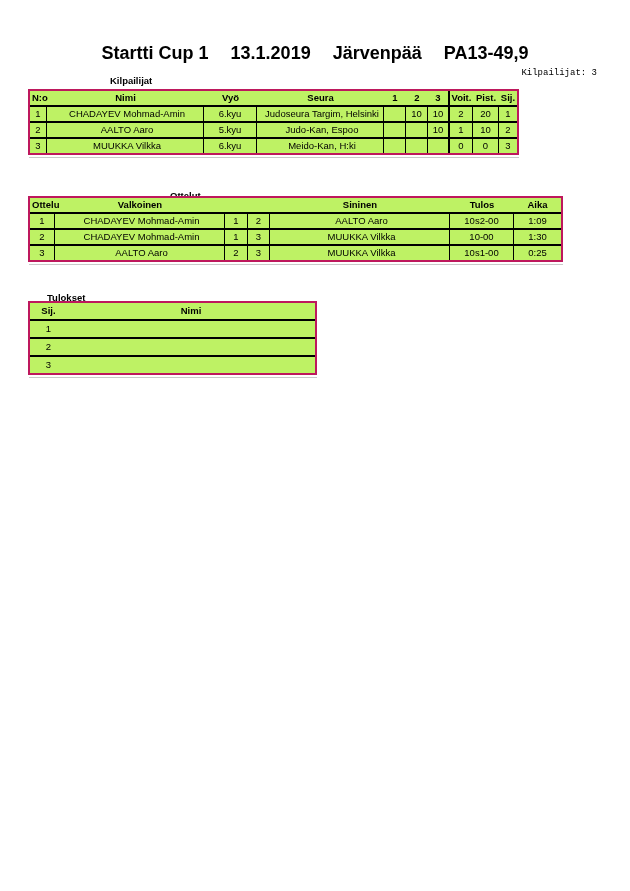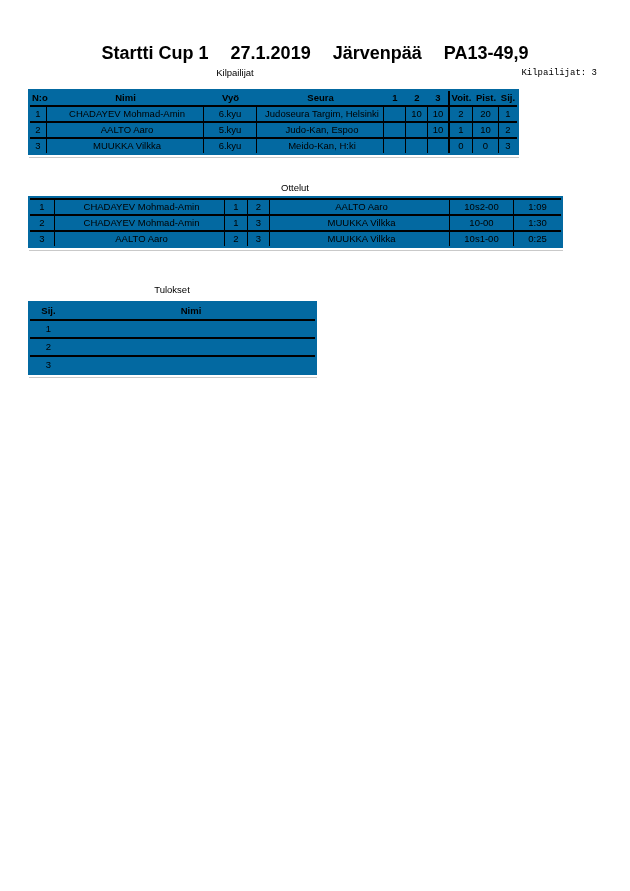--- a/index.html
+++ b/index.html
@@ -10,29 +10,29 @@
   }
 
   
   .title {
     position:absolute; top:43px; left:0; width:630px;
     display:flex; justify-content:center; column-gap:22px;
     font-weight:bold; font-size:18px; white-space:nowrap;
   }
 
   
-  .sec { position:absolute; font-weight:normal; font-size:9.5px; text-align:center; width:250px; }
+  .sec { position:absolute; font-weight:bold; font-size:9.5px; text-align:left; width:250px;margin-top:8px; }
   #sec-competitors { top:67px;  left:110px; }
   #sec-matches     { top:182px; left:170px; }
   #sec-results     { top:284px; left:47px;  }
 
   .count { position:absolute; top:68px; right:33px; font-size:9px;font-family:Liberation Mono, monospace; }
 
   
-  .tbl { position:absolute; border:2px solid #0369a1; background:#0369a1; }
+  .tbl { position:absolute; border:2px solid #be185d; background:#bef264; }
   .tbl::after { 
     content:""; position:absolute; left:-1px; right:-2px; bottom:-5px;
     height:1px; background:#c9c9c9;
   }
   .row { display:flex; border-top:2px solid #000; }
   .row.hd { border-top:none; }
   .cell {
     flex:0 0 auto; border-right:1px solid #000;
     font-size:9.5px; text-align:center; white-space:nowrap; overflow:visible;
   }
@@ -58,21 +58,21 @@
   
   #t3 { left:28px; top:301px; width:289px; }
   #t3 .cell { height:16px; line-height:16px; }
   #t3 .c0{width:37px} #t3 .c1{flex:1}
 </style>
 </head>
 <body>
 
 <div class="title">
     <span>Startti Cup 1</span>
-    <span>27.1.2019</span>
+    <span>13.1.2019</span>
     <span>Järvenpää</span>
     <span>PA13-49,9</span>
   </div>
 
 <div class="sec" id="sec-competitors">Kilpailijat</div>
 <div class="count">Kilpailijat: 3</div>
 
 <div class="tbl" id="t1">
   <div class="row hd">
     <div class="cell c0 tight">N:o</div>
@@ -120,20 +120,29 @@
     <div class="cell c6 sep"></div>
     <div class="cell c7">0</div>
     <div class="cell c8">0</div>
     <div class="cell c9">3</div>
   </div>
 </div>
 
 <div class="sec" id="sec-matches">Ottelut</div>
 
 <div class="tbl" id="t2">
+  <div class="row hd">
+    <div class="cell c0 tight">Ottelu</div>
+    <div class="cell c1">Valkoinen</div>
+    <div class="cell c2"></div>
+    <div class="cell c3"></div>
+    <div class="cell c4">Sininen</div>
+    <div class="cell c5">Tulos</div>
+    <div class="cell c6">Aika</div>
+  </div>
   <div class="row">
     <div class="cell c0">1</div>
     <div class="cell c1 lft">CHADAYEV Mohmad-Amin</div>
     <div class="cell c2">1</div>
     <div class="cell c3">2</div>
     <div class="cell c4 lft">AALTO Aaro</div>
     <div class="cell c5">10s2-00</div>
     <div class="cell c6">1:09</div>
   </div>
   <div class="row">

